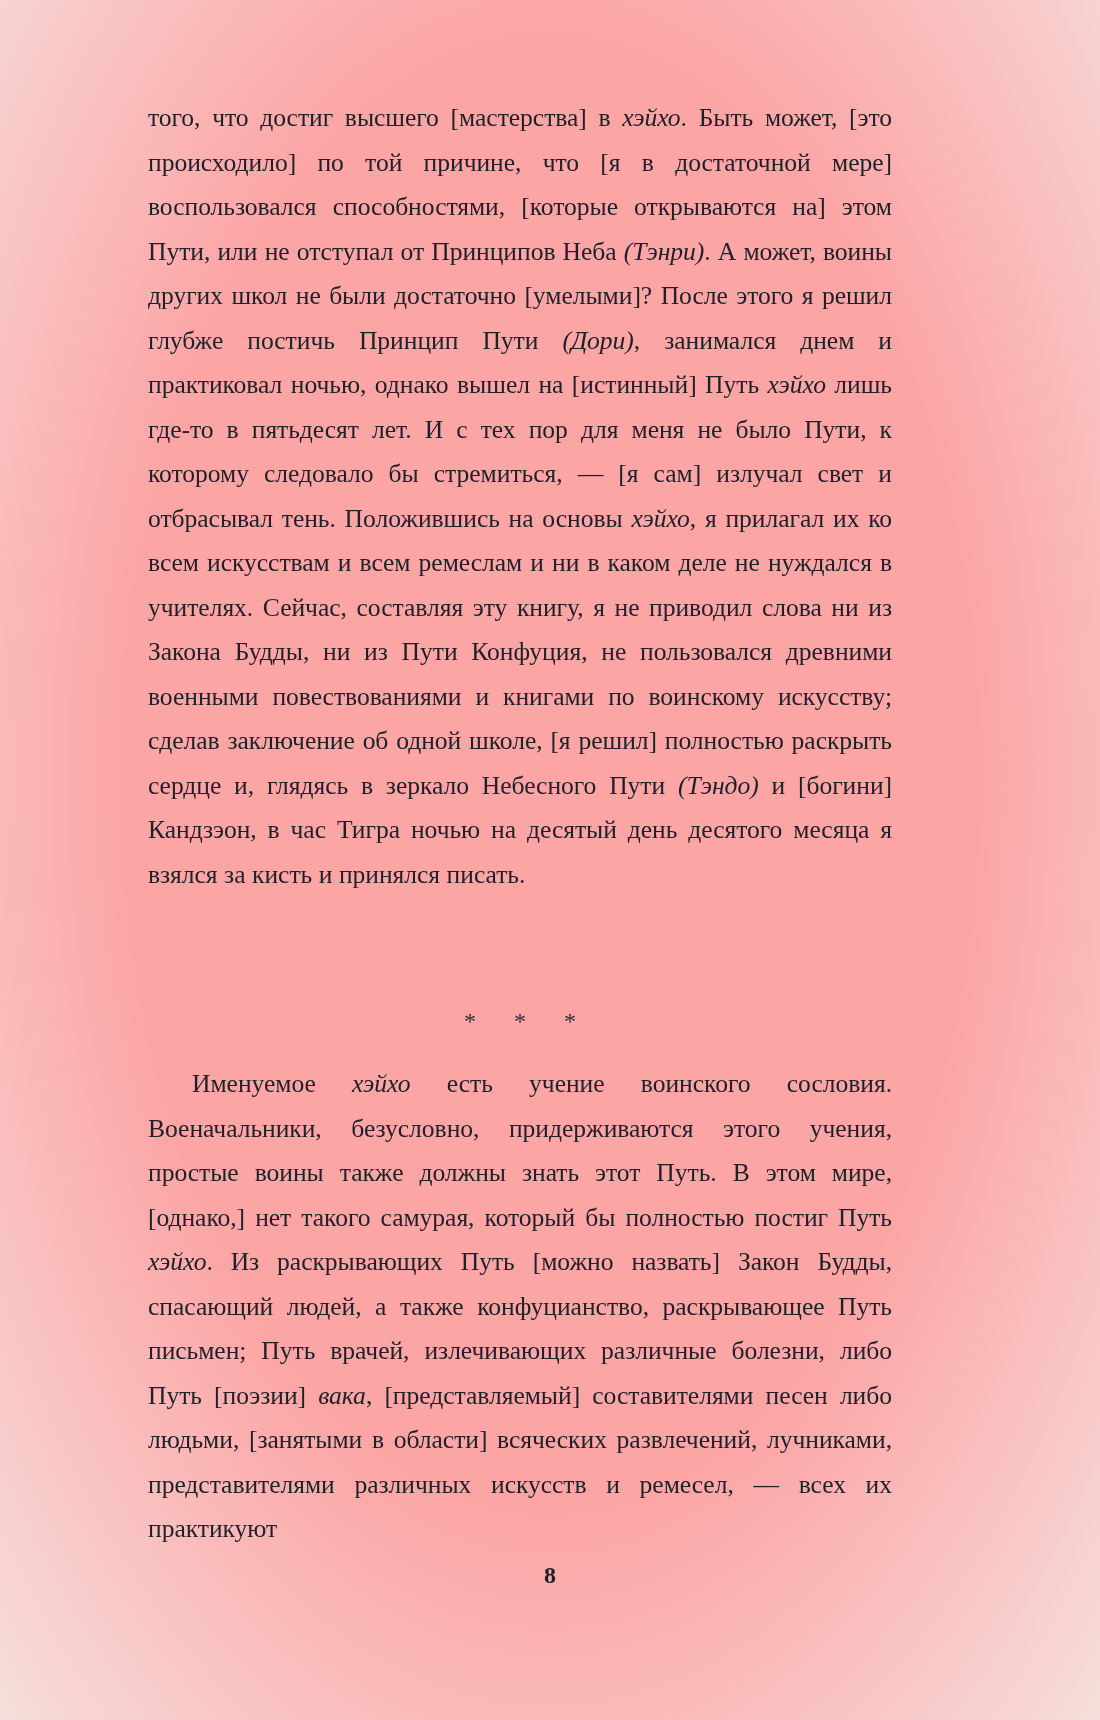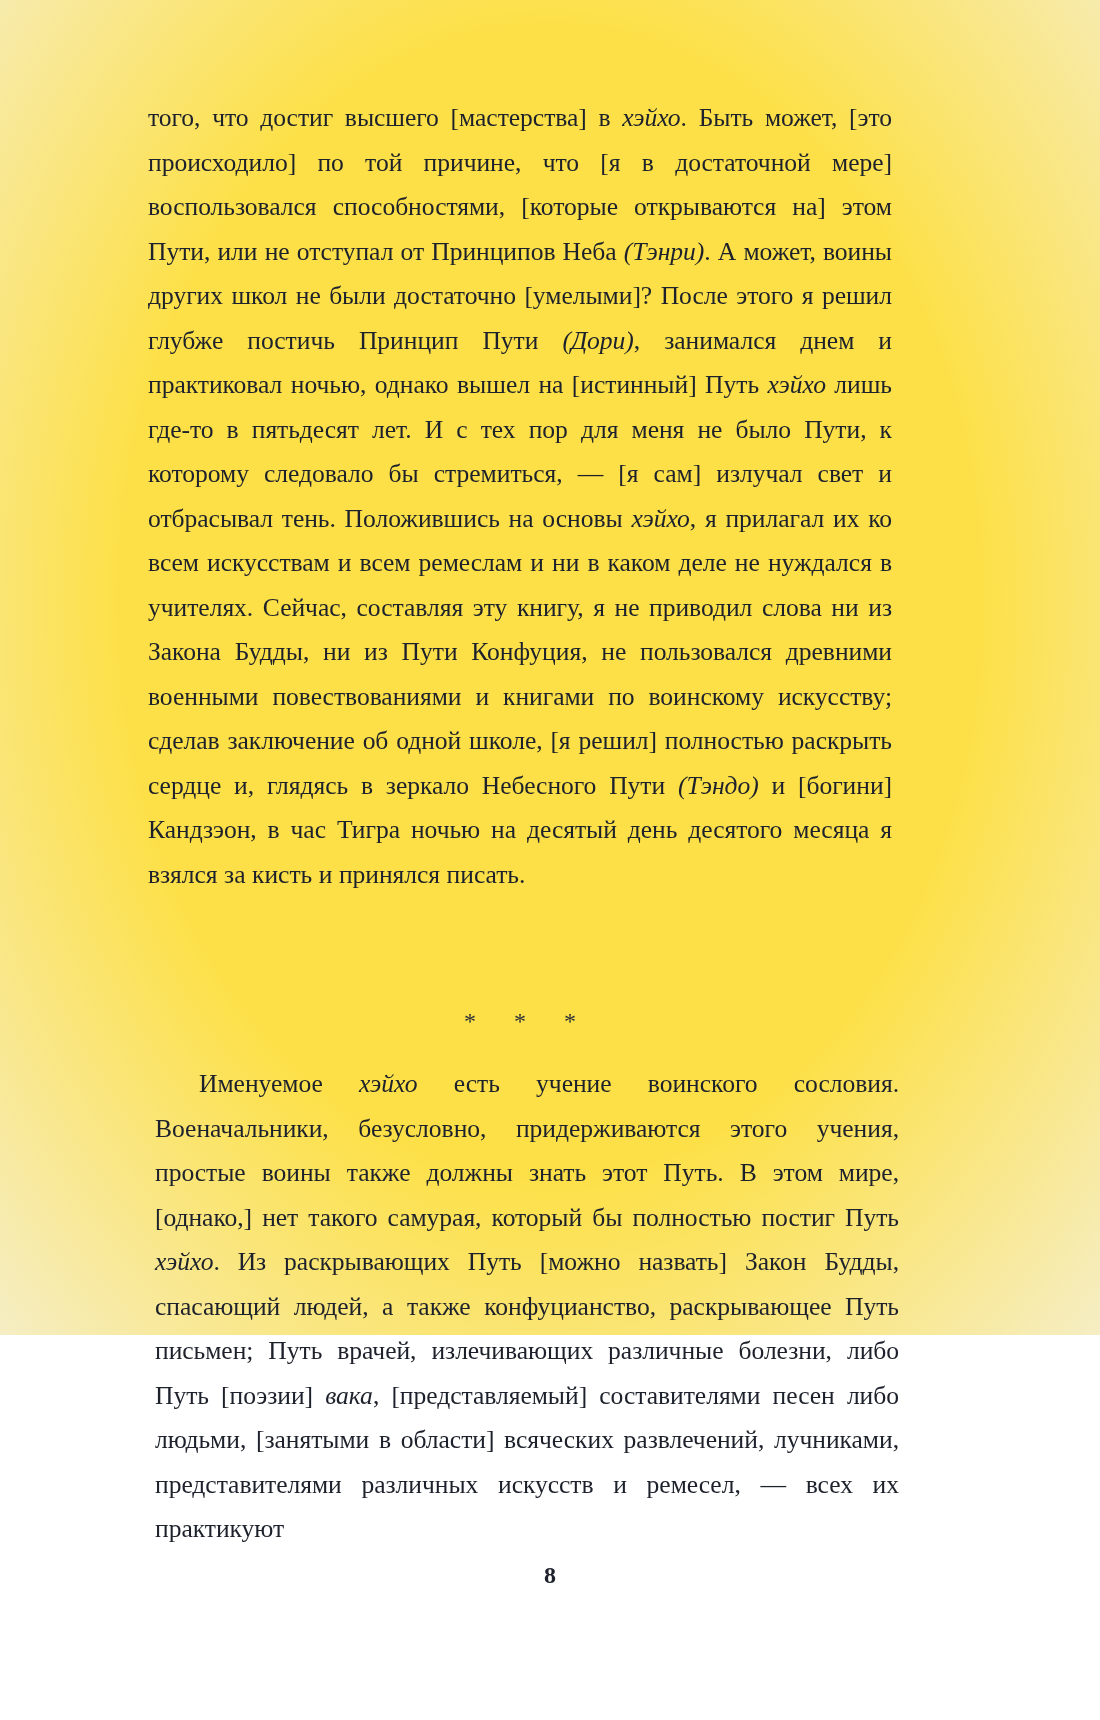--- a/index.html
+++ b/index.html
@@ -11,22 +11,22 @@
     width: 1100px;
     height: 1720px;
     overflow: hidden;
     font-family: "Liberation Serif", "DejaVu Serif", serif;
     color: #1b1f29;
   }
 
   .page {
     position: relative;
     width: 1100px;
-    height: 1335px;
-    background: #fde047;
+    height: 1720px;
+    background: #fca5a5;
   }
 
   
   .paper-tint {
     position: absolute;
     inset: 0;
     background:
       radial-gradient(ellipse at 50% 45%, rgba(250,250,248,0) 55%, rgba(243,242,238,0.75) 100%);
     pointer-events: none;
   }
@@ -70,21 +70,21 @@
     font-size: 24px;
     line-height: 34px;
     letter-spacing: 16px;
     text-indent: 16px;
     color: #2a2f3a;
     user-select: none;
   }
 
   .second-block {
     position: absolute;
-    left: 155px;
+    left: 148px;
     top: 1062px;
     width: 744px;
   }
 
   .folio {
     position: absolute;
     left: 0;
     top: 1562px;
     width: 1100px;
     text-align: center;

